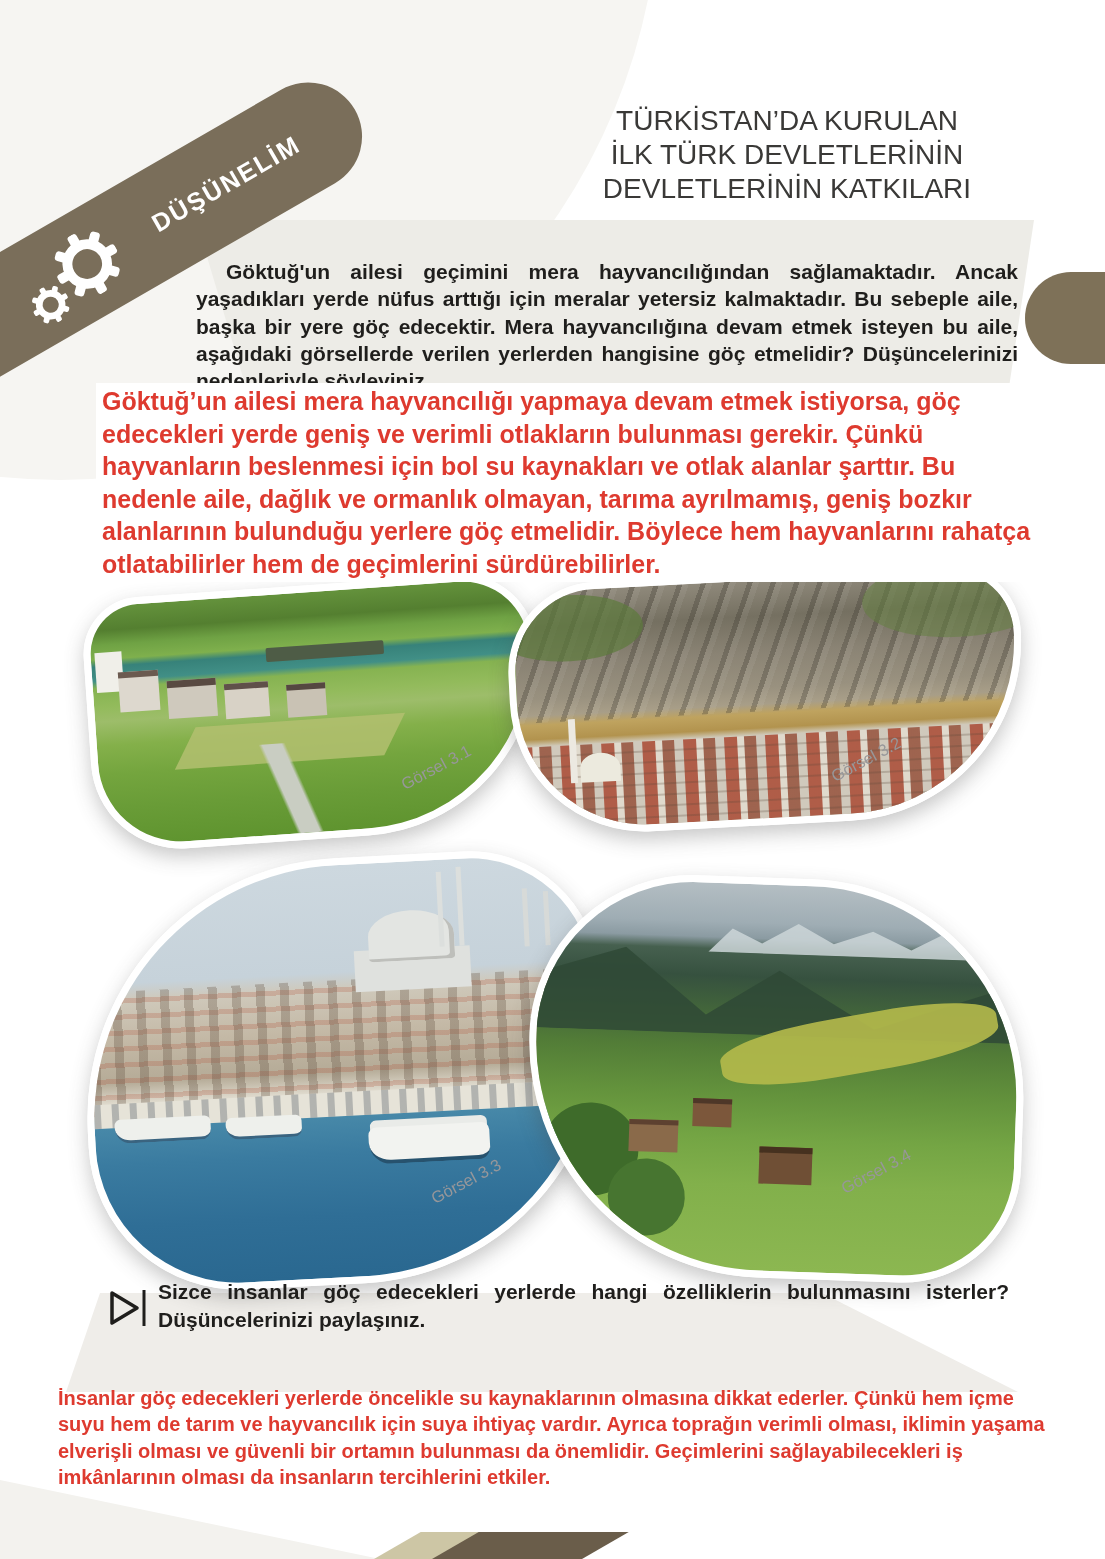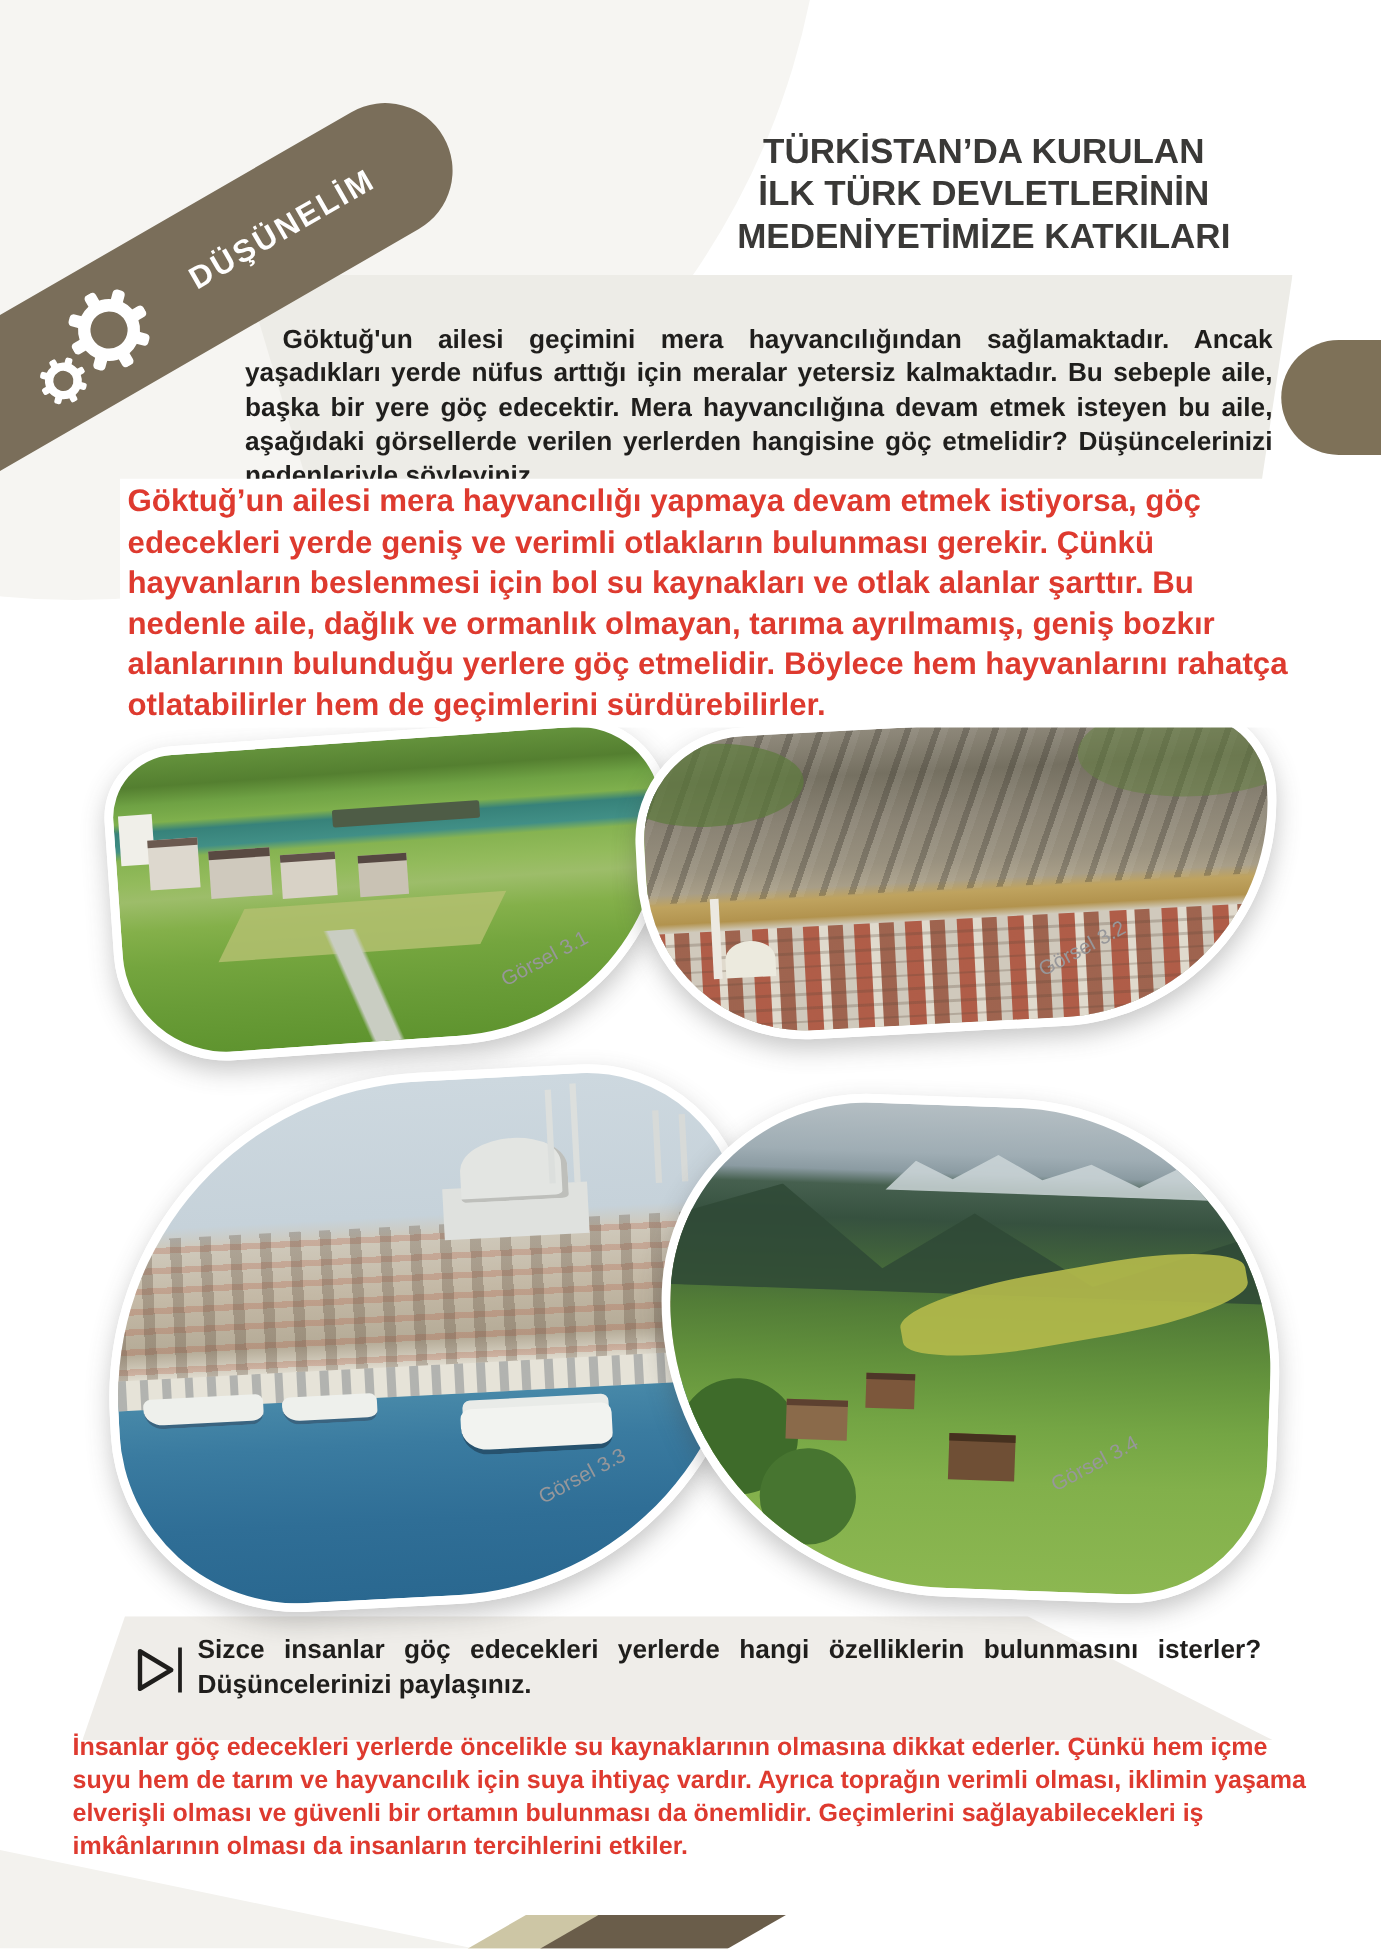--- a/index.html
+++ b/index.html
@@ -41,34 +41,34 @@
     position:absolute; left:338px; top:50%; transform:translateY(-50%);
     color:#ffffff; font-weight:bold; font-size:25px; letter-spacing:2px;
   }
   .gear{ position:absolute; }
   .gear-big{ left:228px; top:21px; width:66px; height:66px; }
   .gear-small{ left:190px; top:52px; width:38px; height:38px; }
 
   
   .title{
     position:absolute; left:552px; top:104px; width:470px; z-index:5;
-    text-align:center; color:#3a3937; font-weight:bold; font-size:28px; line-height:1.22;
+    text-align:center; color:#3a3937; font-weight:normal; font-size:28px; line-height:1.22;
   }
   .intro{
     position:absolute; left:196px; top:237px; width:822px; z-index:5;
     color:#1f1e1c; font-weight:bold; font-size:21px; line-height:1.3;
     text-align:justify; text-indent:30px;
   }
   .answer{ color:#de3a2f; font-weight:bold; z-index:5; position:absolute; }
   .answer-1{
     left:96px; top:383px; width:948px; font-size:25px; line-height:1.3;
     background:#ffffff; padding:2px 6px;
   }
   .answer-2{ left:58px; top:1385px; width:1002px; font-size:20px; line-height:1.32; }
-  .question-row{ position:absolute; left:104px; top:1306px; width:905px; z-index:5; }
+  .question-row{ position:absolute; left:104px; top:1278px; width:905px; z-index:5; }
   .q-icon{ position:absolute; left:0; top:6px; }
   .q-text{
     margin:0 0 0 54px; color:#1f1e1c; font-weight:bold; font-size:21px;
     line-height:1.35; text-align:justify;
   }
 
   
   .photo{
     position:absolute; overflow:hidden; z-index:2;
     border:7px solid #ffffff; box-shadow:0 8px 20px rgba(70,70,70,.30);
@@ -180,21 +180,21 @@
         </g>
         <circle cx="20" cy="20" r="12" fill="none" stroke="#ffffff" stroke-width="7"></circle>
       </g>
     </svg>
     <span class="banner-label">DÜŞÜNELİM</span>
   </div>
 
   <div class="title">
     <div>TÜRKİSTAN’DA KURULAN</div>
     <div>İLK TÜRK DEVLETLERİNİN</div>
-    <div>MEDENİYETİMİZE KATKILARI</div>
+    <div>DEVLETLERİNİN KATKILARI</div>
   </div>
 
   <p class="intro">Göktuğ'un ailesi geçimini mera hayvancılığından sağlamaktadır. Ancak yaşadıkları yerde nüfus arttığı için meralar yetersiz kalmaktadır. Bu sebeple aile, başka bir yere göç edecektir. Mera hayvancılığına devam etmek isteyen bu aile, aşağıdaki görsellerde verilen yerlerden hangisine göç etmelidir? Düşüncelerinizi nedenleriyle söyleyiniz.</p>
 
   <div class="answer answer-1">Göktuğ’un ailesi mera hayvancılığı yapmaya devam etmek istiyorsa, göç edecekleri yerde geniş ve verimli otlakların bulunması gerekir. Çünkü hayvanların beslenmesi için bol su kaynakları ve otlak alanlar şarttır. Bu nedenle aile, dağlık ve ormanlık olmayan, tarıma ayrılmamış, geniş bozkır alanlarının bulunduğu yerlere göç etmelidir. Böylece hem hayvanlarını rahatça otlatabilirler hem de geçimlerini sürdürebilirler.</div>
 
   <div class="photo photo-1">
     <div class="p1-base"></div>
     <div class="p1-bridge"></div>
     <div class="p1-bldg"></div>

